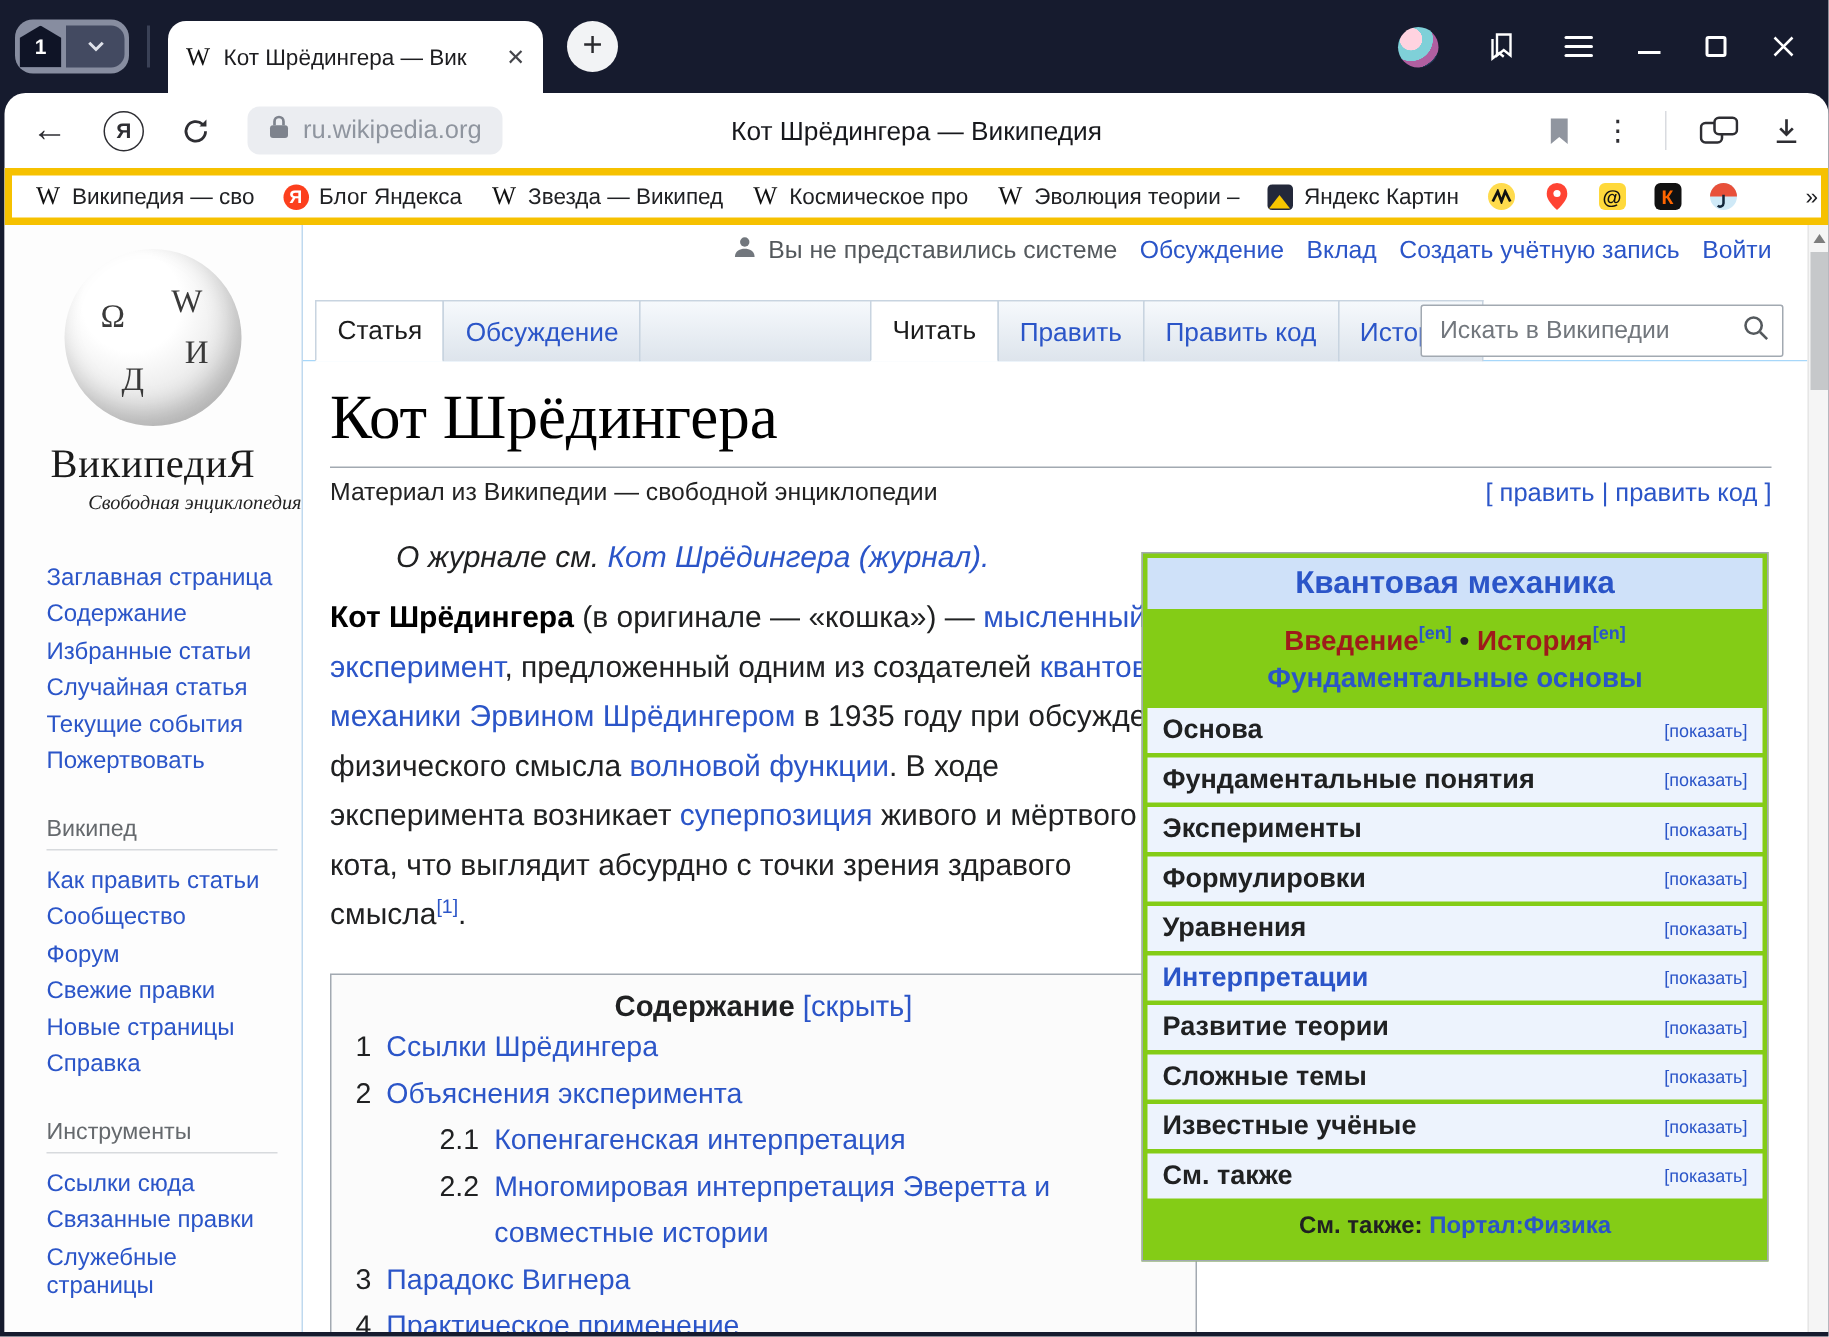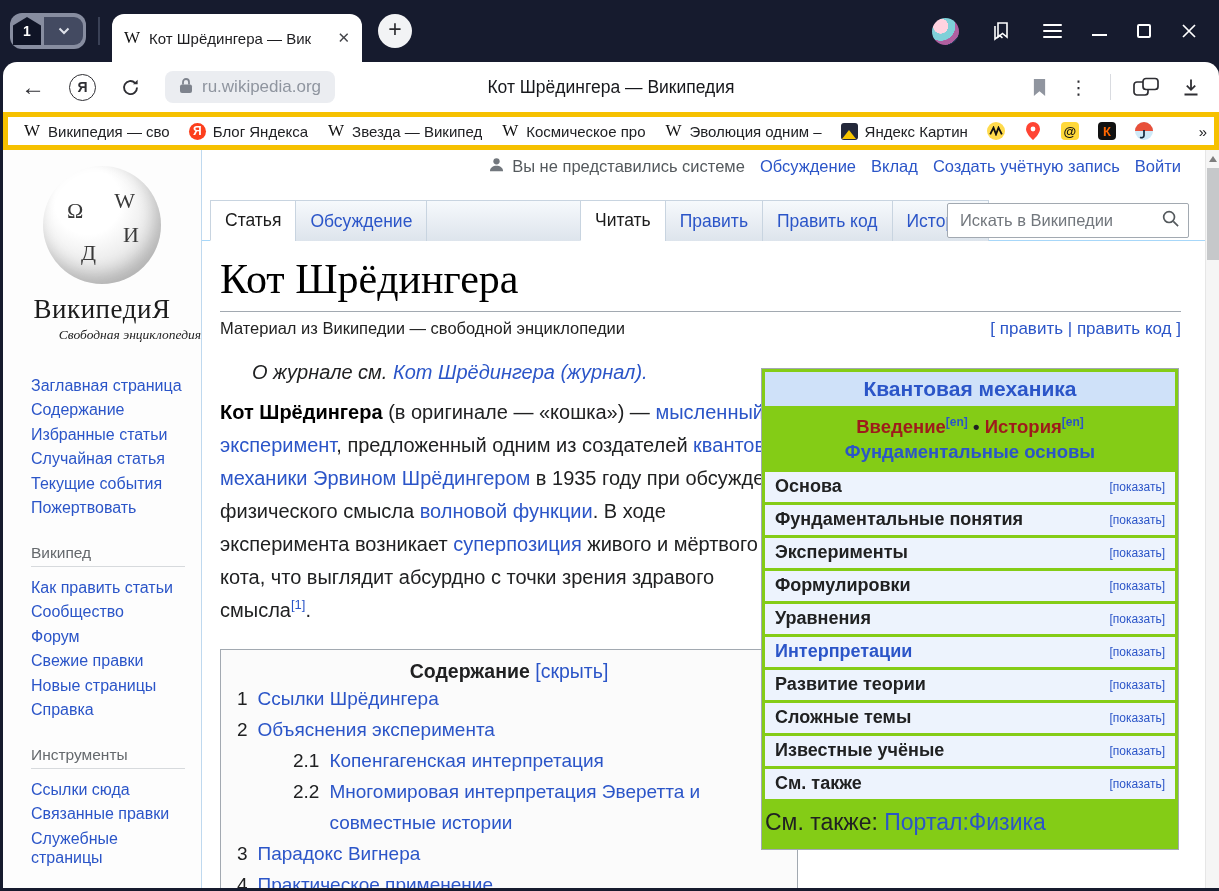--- a/index.html
+++ b/index.html
@@ -99,21 +99,21 @@
              background:#fff;display:flex;align-items:center;padding:0 8px 0 10px}
   .searchbox input{border:none;outline:none;flex:1;font-size:16.5px;font-family:inherit;color:#333;min-width:0}
   .searchbox input::placeholder{color:#72777d}
 
   .content{position:absolute;left:199px;right:14px;top:91px;bottom:0;background:#fff;overflow:hidden;padding:14px 24px 0 18px}
   h1.title{font-family:"Liberation Serif",serif;font-weight:normal;font-size:42px;margin:0;padding-bottom:8px;
            border-bottom:1px solid #a2a9b1;color:#000}
   .underline-row{display:flex;justify-content:space-between;align-items:flex-start;margin-top:7px}
   .tagline{font-size:16.5px;color:#222}
   .editlinks{font-size:17px;color:var(--link);white-space:nowrap}
-  .hatnote{font-style:italic;font-size:20px;margin:22px 0 6px 32px}
+  .hatnote{font-style:italic;font-size:20px;margin:22px 0 6px 44px}
   .lead{font-size:20px;line-height:33px;width:580px;margin-top:12px}
   .lead b{color:#000}
   span.a{color:var(--link);cursor:pointer}
   sup.ref{font-size:13px;line-height:0;color:var(--link)}
 
   .toc{display:inline-block;width:578px;border:1px solid #a2a9b1;background:#fbfbfb;margin-top:22px;padding:10px 16px 16px}
   .toc-h{text-align:center;font-size:19.5px}
   .toc-h b{color:#202122}
   .toc-item{font-size:19px;line-height:31px;display:flex;gap:10px}
   .toc-item.l2{margin-left:56px}
@@ -122,21 +122,21 @@
   .infobox{position:absolute;top:127px;right:26px;width:418px;border:1px solid #a2a9b1;background:#84cc16;padding:3px}
   .ib-title{background:var(--ibhead);color:var(--link);font-weight:bold;font-size:21px;text-align:center;padding:5px 0;margin-bottom:4px}
   .ib-intro{text-align:center;font-weight:bold;font-size:18.5px;padding:5px 0 1px}
   .ib-intro .red{color:var(--red)}
   .ib-intro sup{font-size:12px;color:var(--link)}
   .ib-intro2{text-align:center;font-weight:bold;font-size:18.5px;color:var(--link);padding:2px 0 6px}
   .ib-row{display:flex;justify-content:space-between;align-items:center;background:var(--ibrow);margin-top:3px;padding:4px 10px 5px}
   .ib-label{font-weight:bold;font-size:18px;color:#202122}
   .ib-label.lnk{color:var(--link)}
   .ib-toggle{font-size:12px;color:var(--link)}
-  .ib-footer{text-align:left;font-weight:normal;font-size:23px;padding:10px 0 10px}
+  .ib-footer{text-align:center;font-weight:bold;font-size:16px;padding:10px 0 10px}
 </style>
 </head>
 <body>
 
 <div class="titlebar">
   <div class="tabgroup">
     <div class="tg-shield">
       <span>1</span>
     </div>
     <div class="tg-chev">
@@ -232,21 +232,21 @@
         <div class="bm">
           <span class="bi bi-w">W</span>
           <span>Звезда — Википед</span>
         </div>
         <div class="bm">
           <span class="bi bi-w">W</span>
           <span>Космическое про</span>
         </div>
         <div class="bm">
           <span class="bi bi-w">W</span>
-          <span>Эволюция одним –</span>
+          <span>Эволюция теории –</span>
         </div>
         <div class="bm">
           <span class="bi bi-img">
             <i></i>
           </span>
           <span>Яндекс Картин</span>
         </div>
         <div class="bm">
           <span class="bi bi-music">
             <svg width="14" height="10" viewBox="0 0 16 12">

